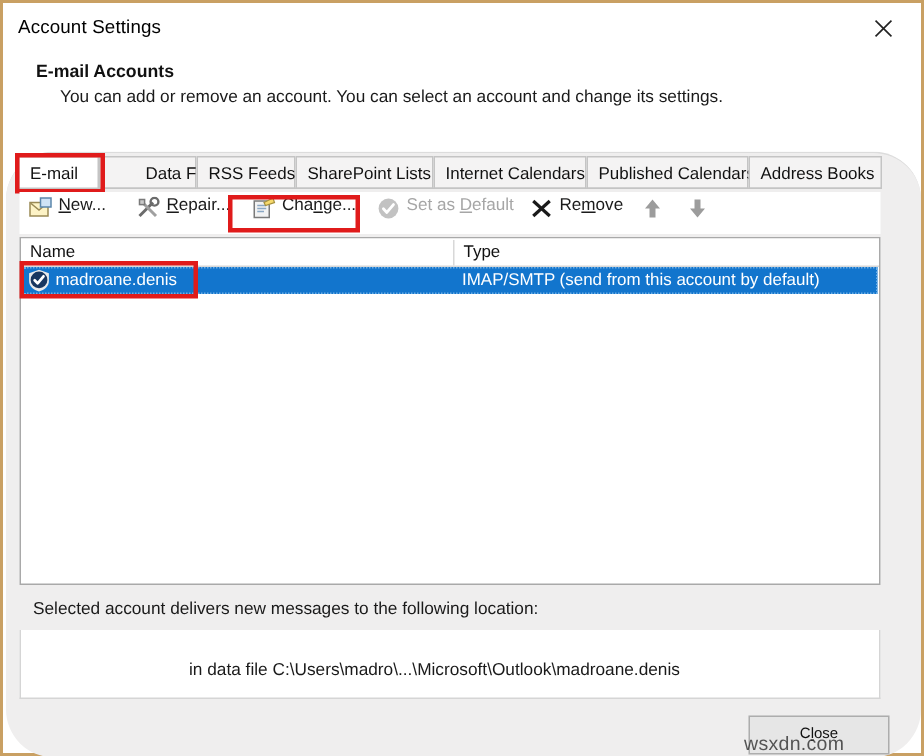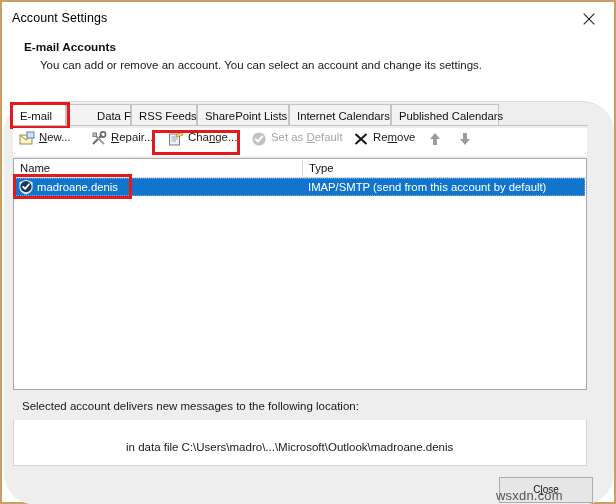--- a/index.html
+++ b/index.html
@@ -290,20 +290,21 @@
 
   <div id="content">
 
     <div id="tabstrip">
       <div class="tab active" style="left:8px;  width:54px;">E-mail</div>
       <div class="tab" style="left:62px; width:65px;padding-left:30px;">Data Files</div>
       <div class="tab" style="left:127px;width:66px;">RSS Feeds</div>
       <div class="tab" style="left:193px;width:92px;">SharePoint Lists</div>
       <div class="tab" style="left:285px;width:102px;">Internet Calendars</div>
       <div class="tab" style="left:387px;width:108px;">Published Calendars</div>
+      <div class="tab" style="left:495px;width:89px;">Address Books</div>
     </div>
     <div id="tabstrip-baseline"></div>
 
     <div class="redbox" style="left:6px; top:0px; width:60px; height:27px;"></div>
 
     <div id="toolbar">
 
       <div class="tbtn" style="left:6px;">
         <span class="ticon">
           <svg class="ico-svg" width="16" height="16" viewBox="0 0 16 16">

